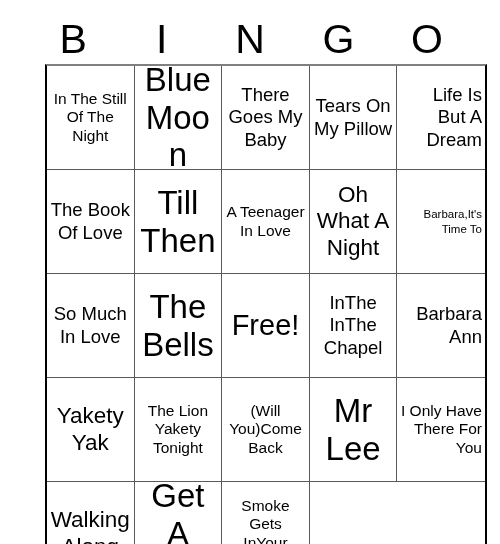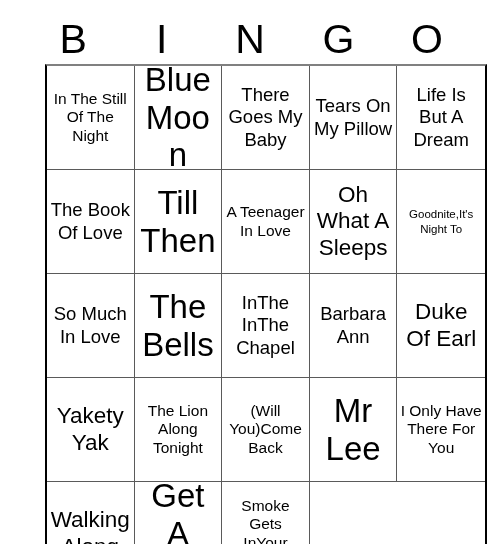--- a/index.html
+++ b/index.html
@@ -68,20 +68,21 @@
     display: flex;
     align-items: center;
     justify-content: center;
     text-align: center;
     padding: 2px 3px;
     background: #ffffff;
     overflow: hidden;
   }
   .bingo-cell:nth-child(5n) {
     border-right: none;
+    text-align: right;
   }
   .bingo-cell:nth-child(n+21) {
     border-bottom: none;
   }
 
   .cell-text {
     display: block;
     width: 100%;
     line-height: 1.12;
     font-weight: 400;
@@ -130,47 +131,47 @@
     <div class="bingo-cell">
         <span class="cell-text fs-medium">The Book Of Love</span>
       </div>
     <div class="bingo-cell">
         <span class="cell-text fs-huge">Till Then</span>
       </div>
     <div class="bingo-cell">
         <span class="cell-text fs-small">A Teenager In Love</span>
       </div>
     <div class="bingo-cell">
-        <span class="cell-text fs-large">Oh What A Sleeps</span>
+        <span class="cell-text fs-large">Oh What A Night</span>
       </div>
     <div class="bingo-cell">
-        <span class="cell-text fs-xsmall">Goodnite,It's Night To</span>
+        <span class="cell-text fs-xsmall">Barbara,It's Time To</span>
       </div>
 
     <div class="bingo-cell">
         <span class="cell-text fs-medium">So Much In Love</span>
       </div>
     <div class="bingo-cell">
         <span class="cell-text fs-huge">The Bells</span>
       </div>
     <div class="bingo-cell">
+        <span class="cell-text fs-xlarge">Free!</span>
+      </div>
+    <div class="bingo-cell">
         <span class="cell-text fs-medium">InThe InThe Chapel</span>
       </div>
     <div class="bingo-cell">
         <span class="cell-text fs-medium">Barbara Ann</span>
       </div>
 
     <div class="bingo-cell">
-        <span class="cell-text fs-large">Duke Of Earl</span>
-      </div>
-    <div class="bingo-cell">
         <span class="cell-text fs-large">Yakety Yak</span>
       </div>
     <div class="bingo-cell">
-        <span class="cell-text fs-small">The Lion Along Tonight</span>
+        <span class="cell-text fs-small">The Lion Yakety Tonight</span>
       </div>
     <div class="bingo-cell">
         <span class="cell-text fs-small">(Will You)Come Back</span>
       </div>
     <div class="bingo-cell">
         <span class="cell-text fs-huge">Mr Lee</span>
       </div>
 
     <div class="bingo-cell">
         <span class="cell-text fs-small">I Only Have There For You</span>

